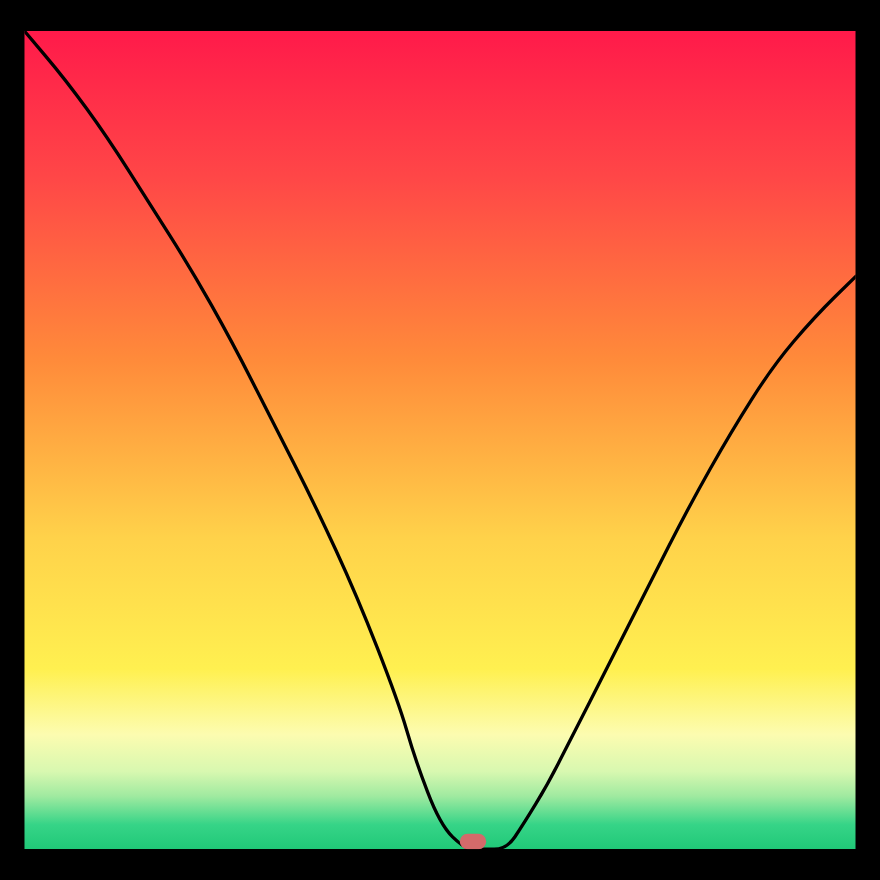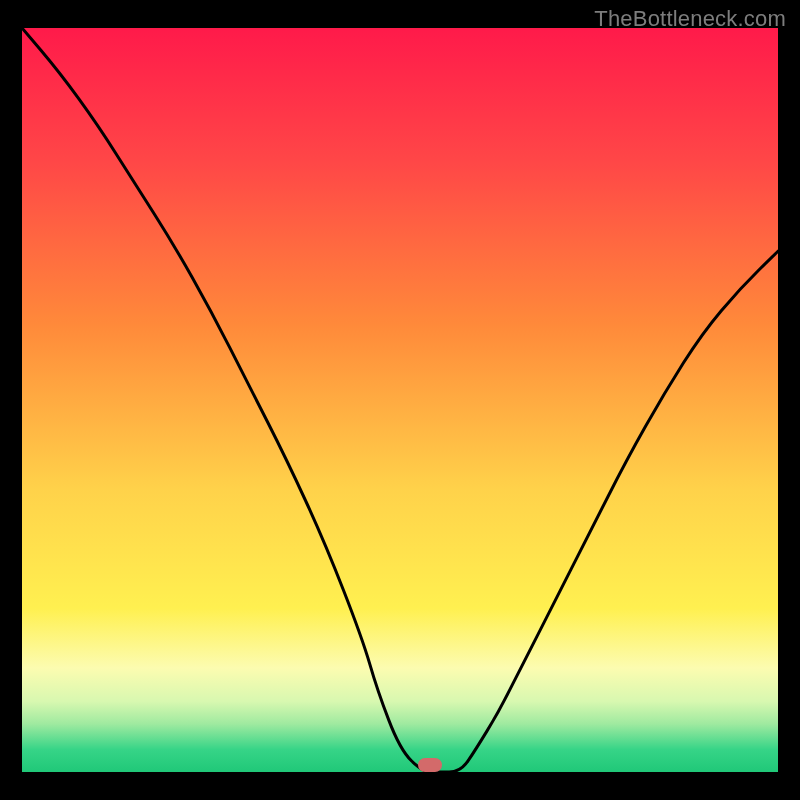--- a/index.html
+++ b/index.html
@@ -50,21 +50,20 @@
     border-radius: 7px;
     transform: translate(-50%, -50%);
     z-index: 10;
   }
 </style>
 </head>
 <body>
 
 <div class="frame">
 
-  <div class="watermark">TheBottleneck.com</div>
 
   <div class="plot-area">
     <svg class="plot-svg" viewBox="0 0 756 744" preserveAspectRatio="none">
       <defs>
         <linearGradient id="bg-grad" x1="0" y1="0" x2="0" y2="1">
 
         <stop offset="0%" stop-color="#ff1a4a"></stop>
             <stop offset="18%" stop-color="#ff4747"></stop>
             <stop offset="40%" stop-color="#ff8a3a"></stop>
             <stop offset="62%" stop-color="#ffd24a"></stop>

